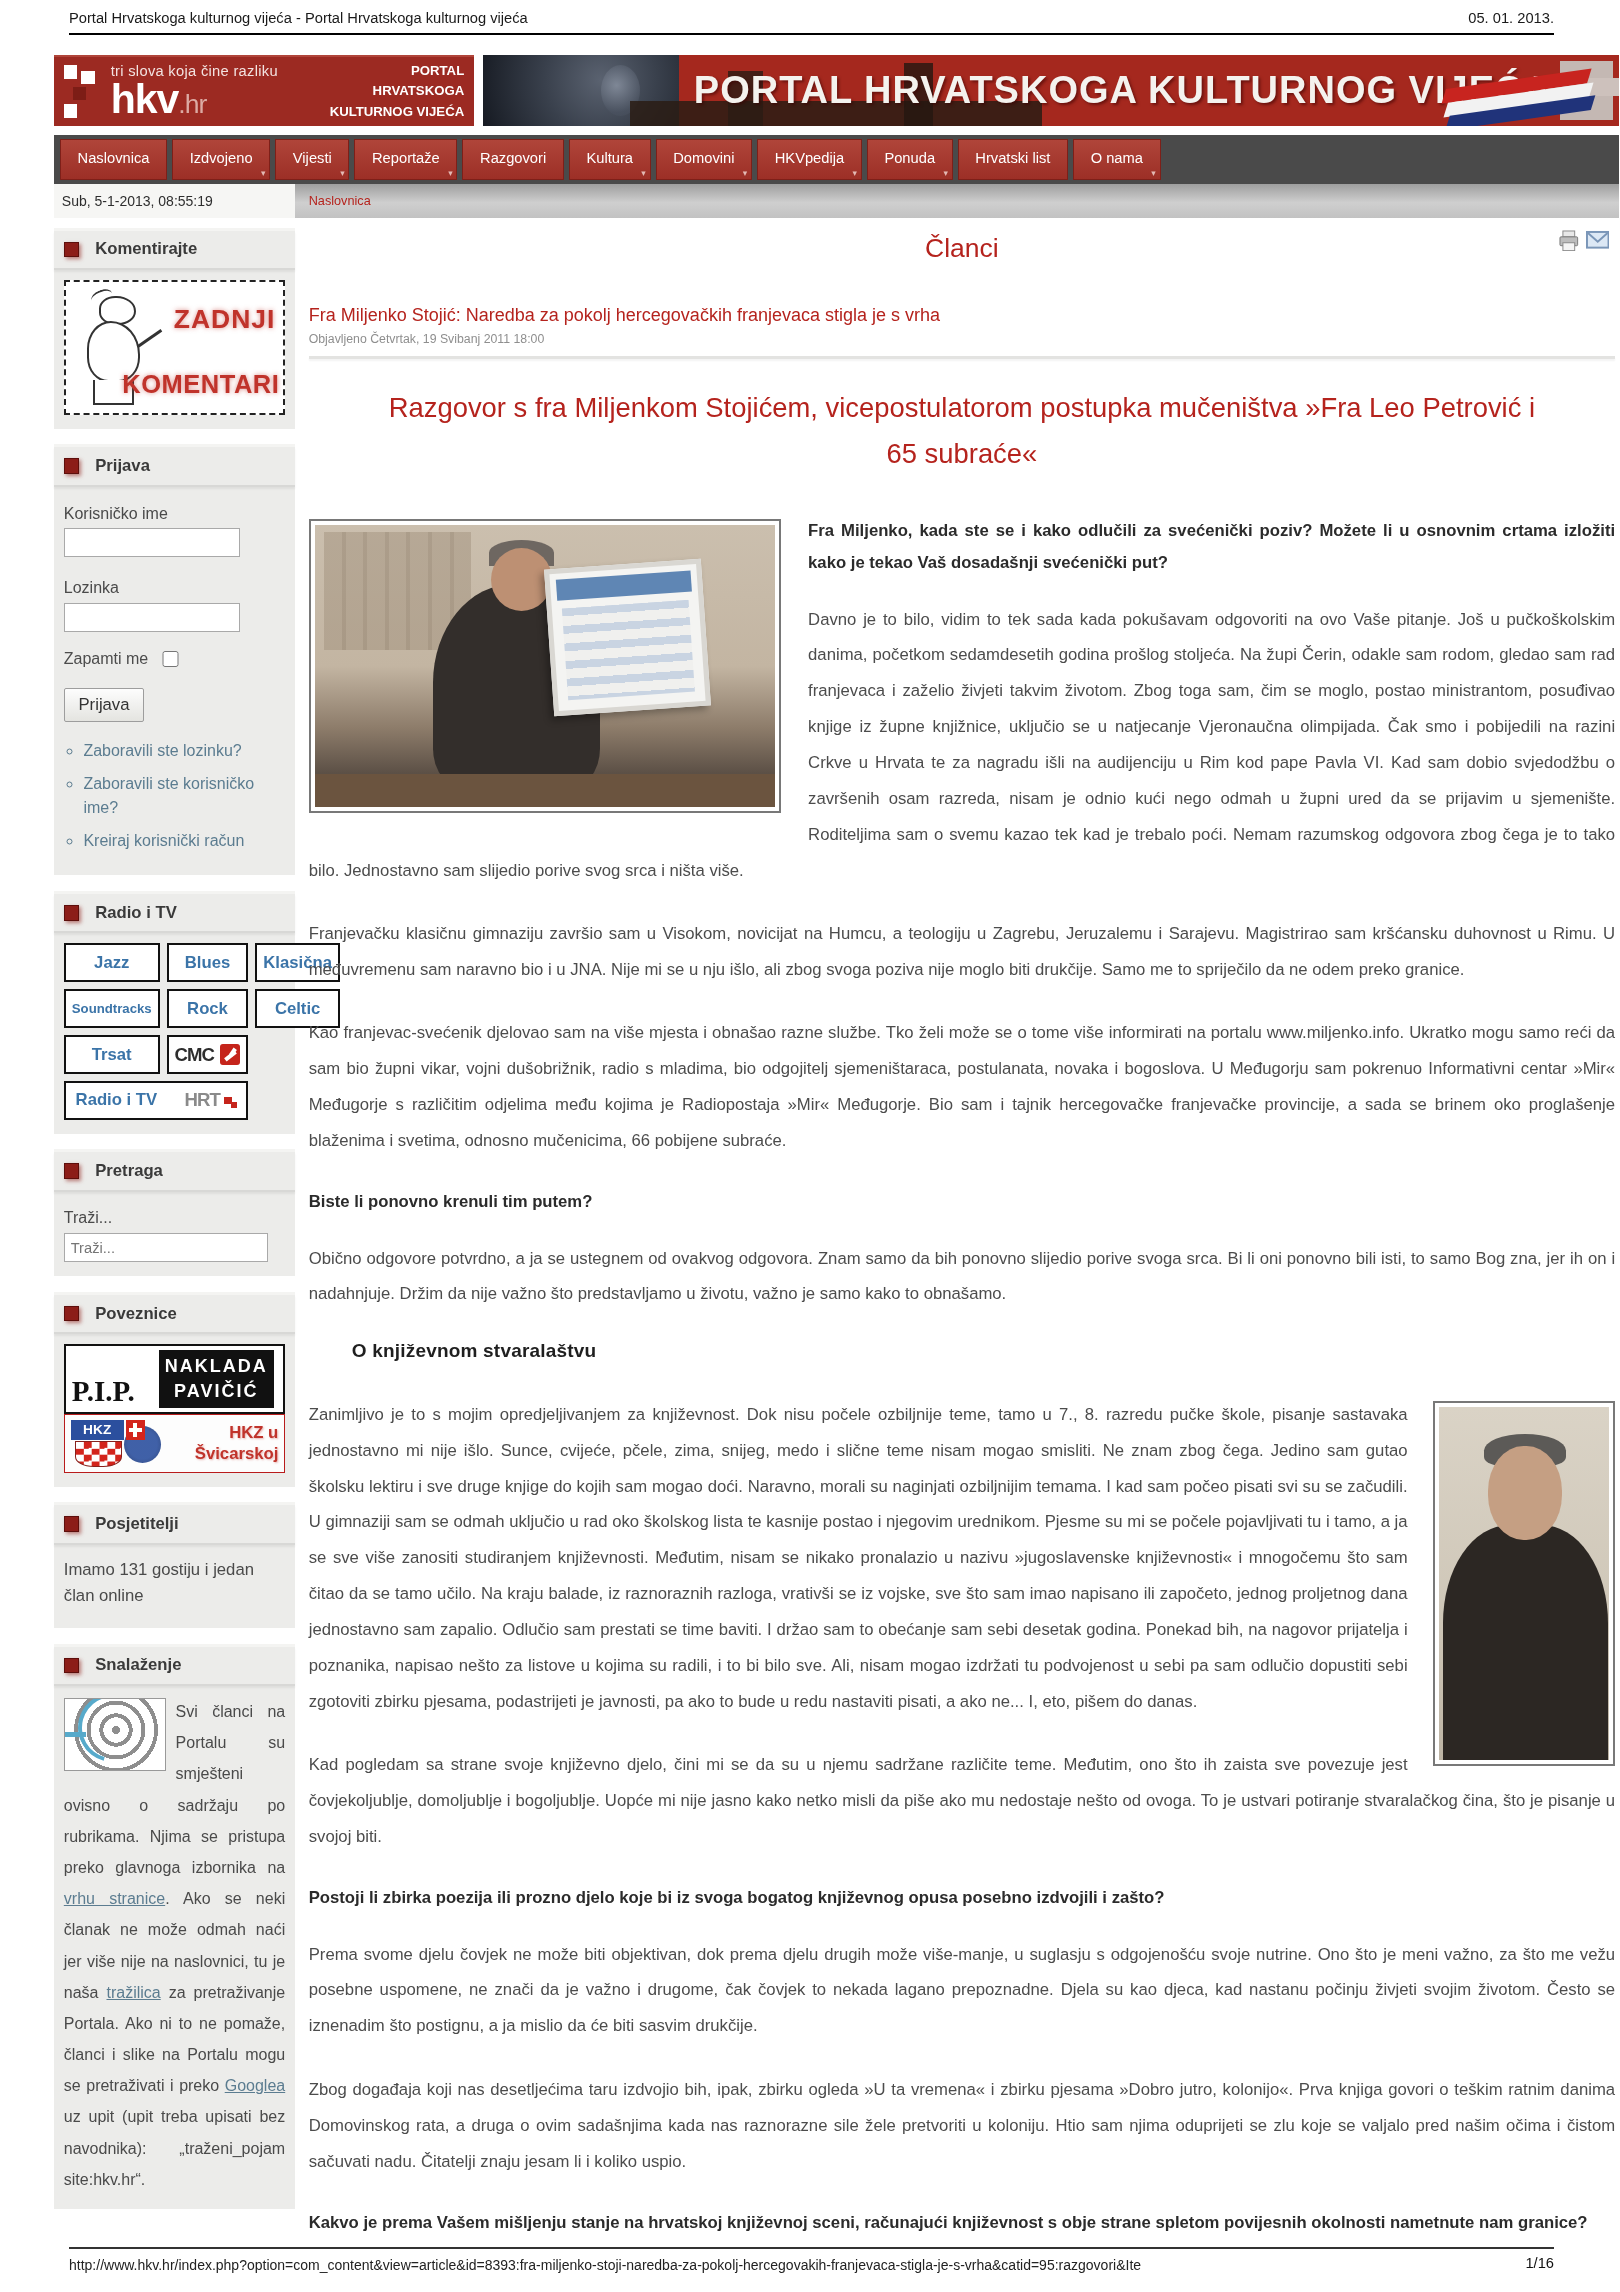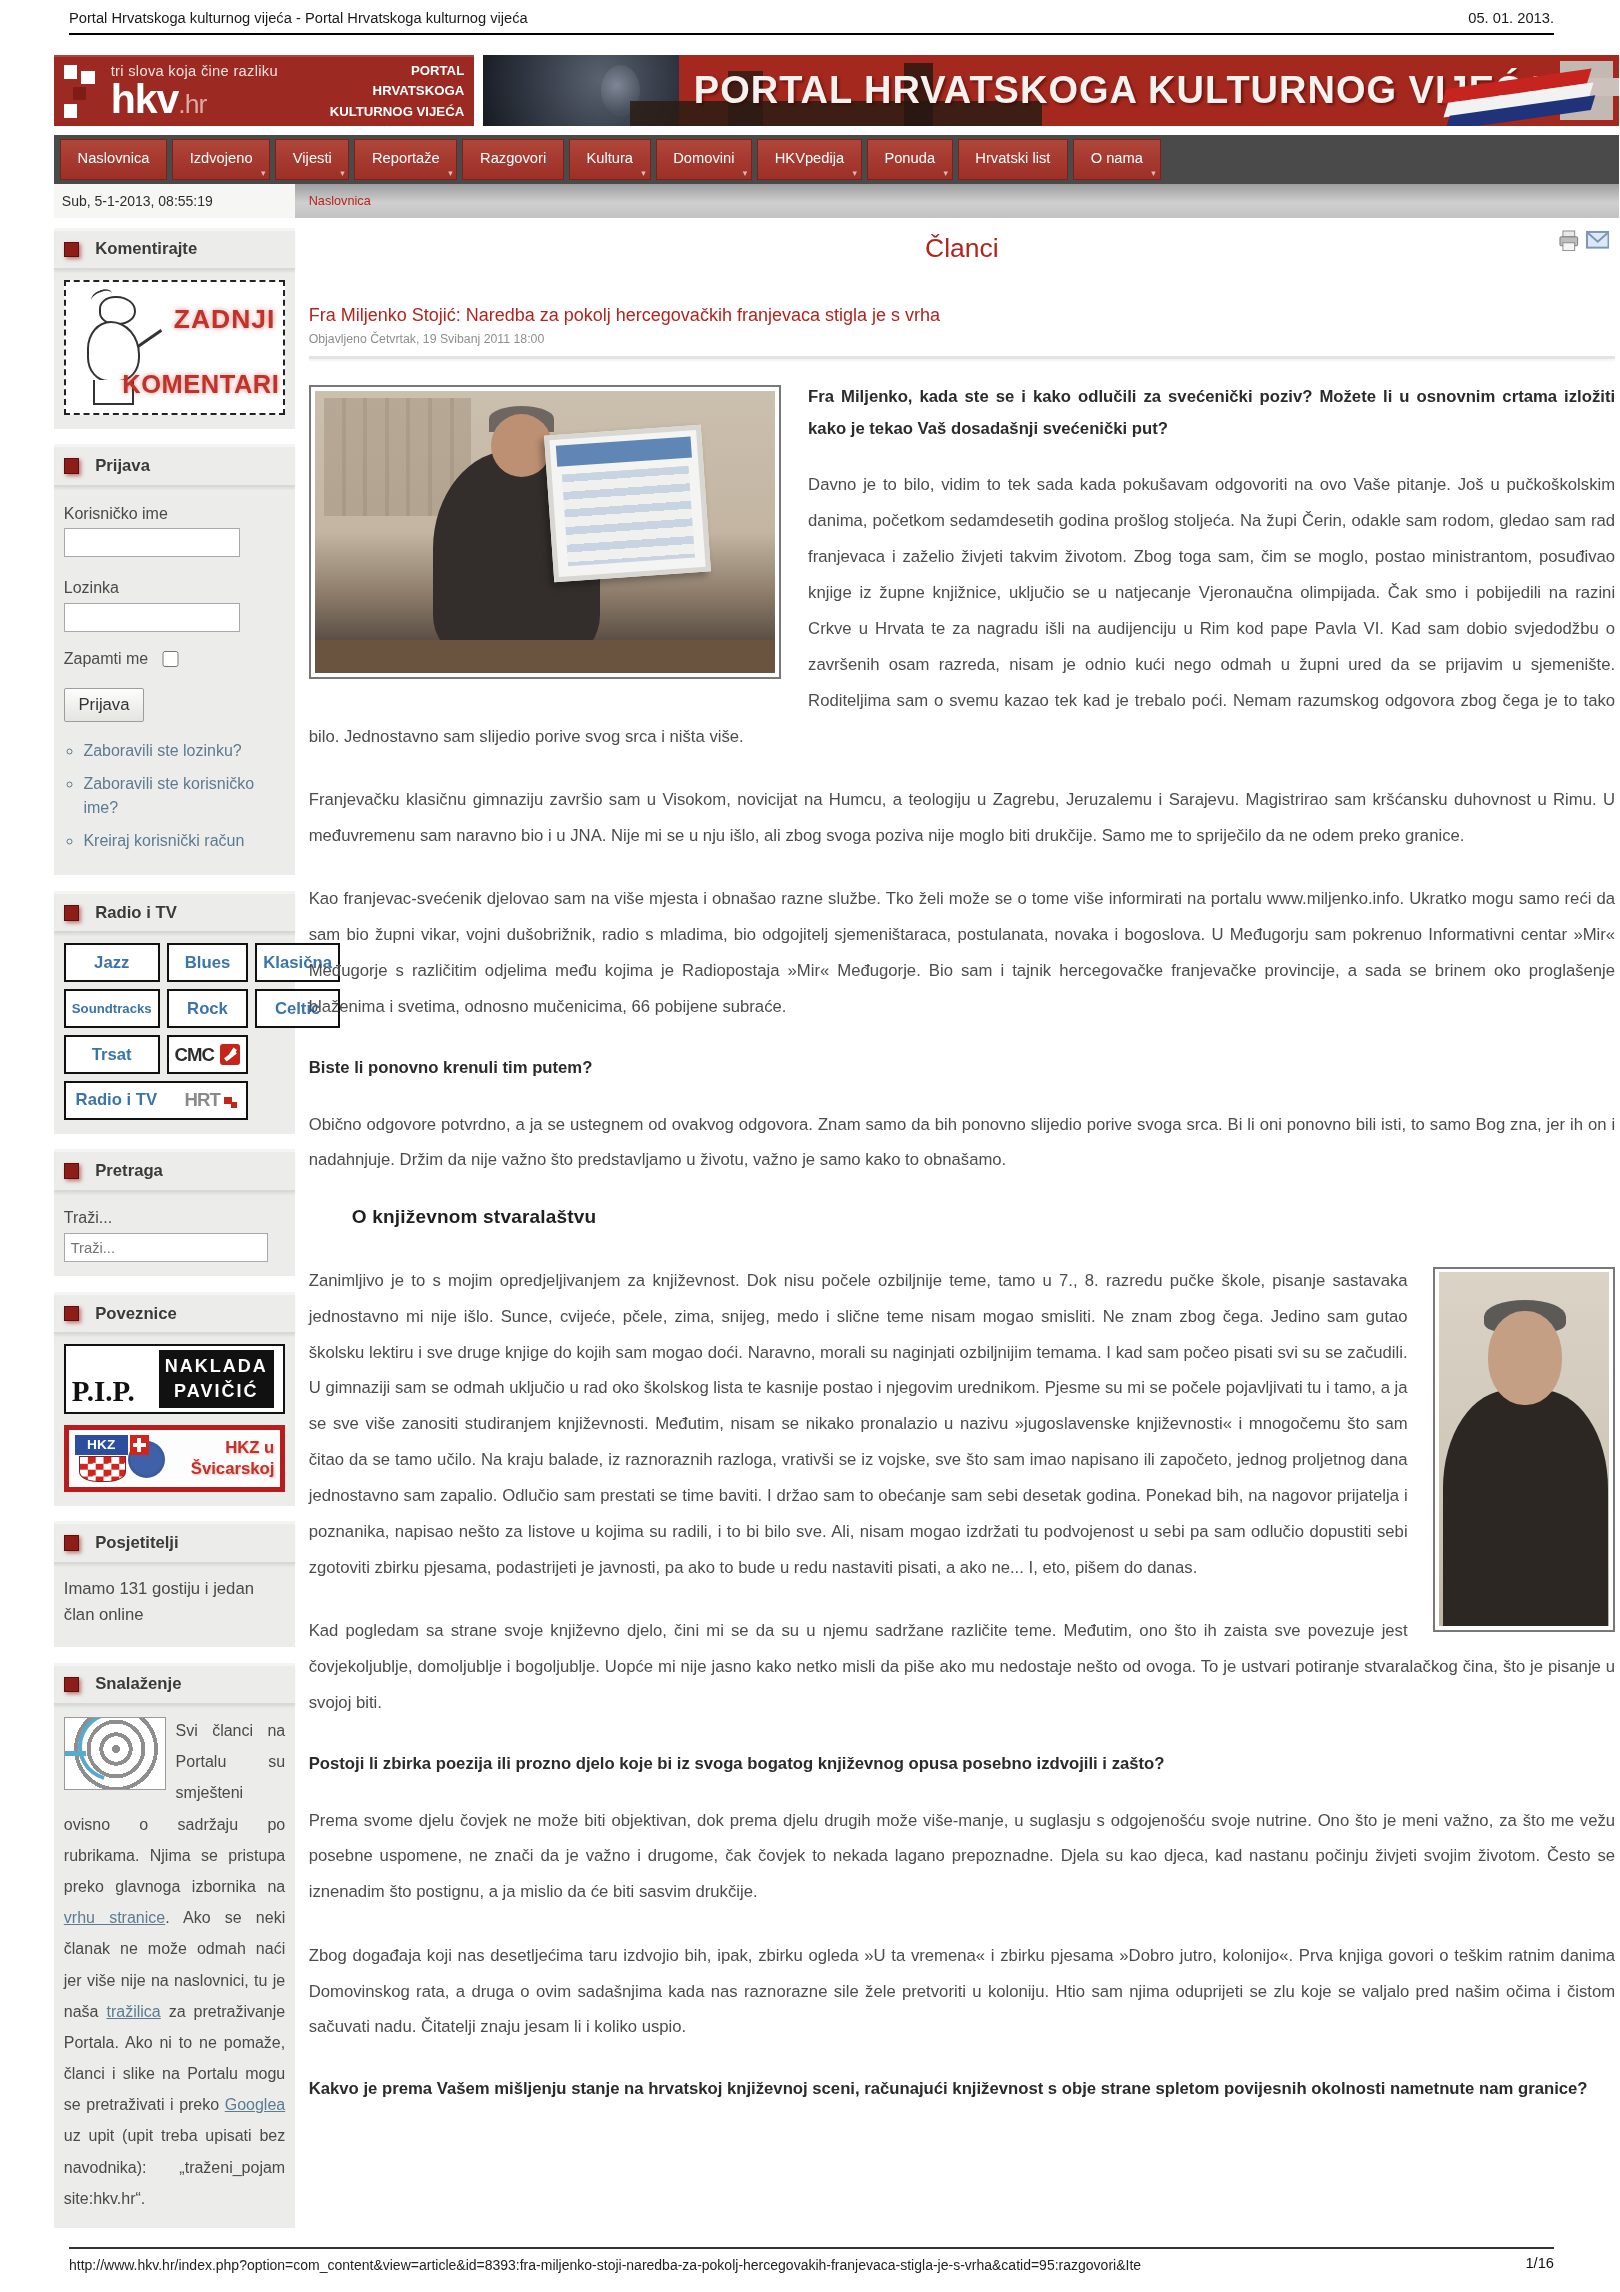--- a/index.html
+++ b/index.html
@@ -127,21 +127,21 @@
   .cmc-icon::after { content:""; position:absolute; left:3.9px; top:9.8px; width:12.7px; height:3.9px; background:#fff; transform:rotate(-38deg); }
   .cmc-icon::before { content:""; position:absolute; left:10.8px; top:3.9px; width:3.9px; height:7.8px; background:#fff; transform:rotate(35deg); }
   .radio-wide { grid-column:1 / 3; justify-content:space-between; padding:0 9.8px; }
   .hrt-logo { display:flex; align-items:center; gap:2px; color:#8a8a8a; font-weight:bold; font-size:18.6px; letter-spacing:-1px; }
   .hrt-sq { width:7.8px; height:7.8px; background:#c5241b; margin-left:2px; }
   .hrt-sq.lower { margin-top:9.8px; margin-left:-2.9px; width:5.9px; height:5.9px; }
 
   .pip-banner { background:#fff; border:2px solid #111; display:flex; align-items:flex-end; gap:24px; padding:3.9px 5.9px; cursor:pointer; }
   .pip-name { font-family:"Liberation Serif", serif; font-weight:bold; font-size:29px; color:#111; }
   .pip-box { background:#111; color:#fff; padding:3.9px 5.9px; font-size:18px; font-weight:bold; letter-spacing:2px; line-height:1.4; text-align:center; }
-  .hkz-banner { background:#fdfdfd; border:5px solid #b91c1c; display:flex; align-items:center; margin-top:11px; padding:2.9px 5.9px; gap:7.8px; cursor:pointer; }
+  .hkz-banner { background:#fdfdfd; border:1px solid #b91c1c; display:flex; align-items:center; margin-top:0; padding:2.9px 5.9px; gap:7.8px; cursor:pointer; }
   .hkz-emblem { position:relative; width:90px; height:51px; flex:none; }
   .hkz-blue { position:absolute; left:0; top:2px; width:53px; height:19.6px; background:#2b4f9e; color:#fff; font-weight:bold; font-size:13.7px; display:flex; align-items:center; justify-content:center; }
   .hkz-swiss { position:absolute; left:55px; top:2px; width:19.6px; height:19.6px; background:#d3241c; }
   .hkz-swiss::before { content:""; position:absolute; left:7.8px; top:2.9px; width:3.9px; height:13.7px; background:#fff; }
   .hkz-swiss::after { content:""; position:absolute; left:2.9px; top:7.8px; width:13.7px; height:3.9px; background:#fff; }
   .hkz-shield { position:absolute; left:3.9px; top:23.5px; width:47px; height:25.5px; border-radius:0 0 40% 40%;
     background:conic-gradient(#d3241c 0 25%, #fff 0 50%, #d3241c 0 75%, #fff 0 100%);
     background-size:15.7px 12.7px; border:1px solid #88211c; }
   .hkz-seal { position:absolute; right:0; top:7.8px; width:37px; height:37px; border-radius:50%; background:radial-gradient(circle,#2b4f9e 0 55%, #17316b 100%); opacity:.9; }
   .hkz-label { color:#c0332b; font-weight:bold; font-size:16.7px; text-align:right; flex:1; line-height:1.3; text-shadow:1px 1px 2px rgba(192,51,43,.35); }
@@ -419,20 +419,21 @@
             <rect x="1" y="2" width="22" height="16" fill="#dce8f5" stroke="#7a96b8" stroke-width="2"></rect>
             <polyline points="2,3 12,12 22,3" fill="none" stroke="#7a96b8" stroke-width="2"></polyline>
           </svg>
         </div>
       </div>
 
       <div class="article-link">Fra Miljenko Stojić: Naredba za pokolj hercegovačkih franjevaca stigla je s vrha</div>
       <div class="published">Objavljeno Četvrtak, 19 Svibanj 2011 18:00</div>
       <div class="article-divider"></div>
 
+      <h1 class="article-title">Razgovor s fra Miljenkom Stojićem, vicepostulatorom postupka mučeništva »Fra Leo Petrović i 65 subraće«</h1>
 
       <div>
         <div class="photo1">
           <div class="photo1-inner">
             <div class="p1-shelf"></div>
             <div class="p1-person"></div>
             <div class="p1-hair"></div>
             <div class="p1-head"></div>
             <div class="p1-monitor"></div>
             <div class="p1-desk"></div>

